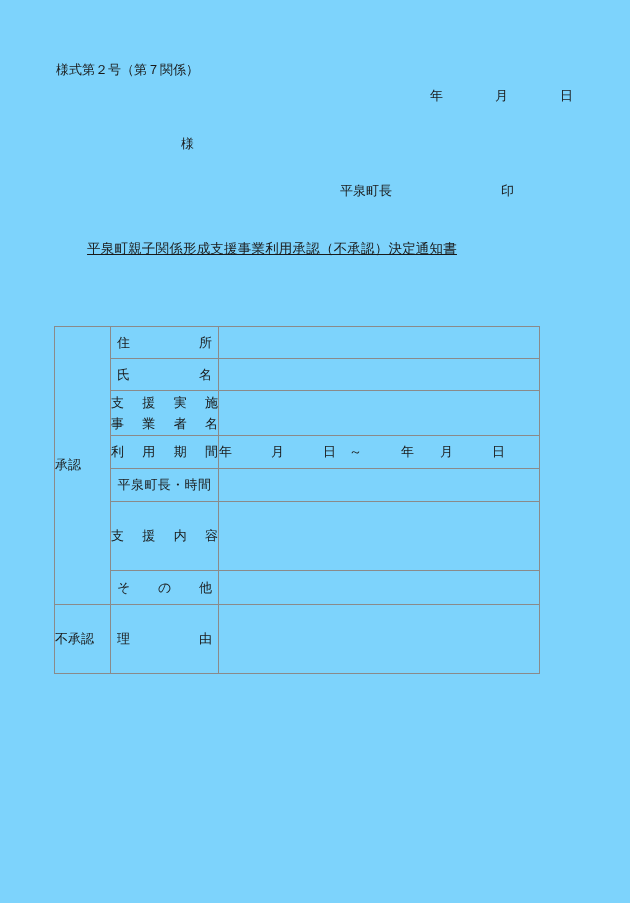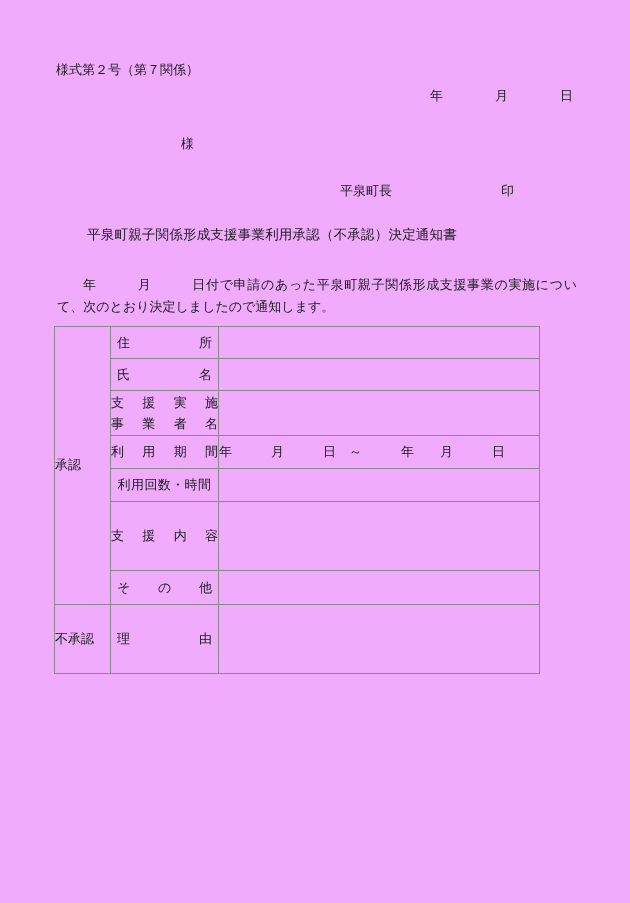--- a/index.html
+++ b/index.html
@@ -4,21 +4,21 @@
 <style>
   html, body {
     margin: 0;
     padding: 0;
     background: #ffffff;
   }
   .page {
     position: relative;
     width: 630px;
     height: 903px;
-    background: #f0abfc;
+    background: #7dd3fc;
     font-family: "Liberation Serif", "DejaVu Serif", serif;
     color: #1a1a1a;
     overflow: hidden;
   }
 
   
   .form-no {
     position: absolute;
     left: 56px;
     top: 63px;
@@ -56,27 +56,28 @@
     position: absolute;
     left: 501px;
     top: 184px;
     font-size: 13px;
     line-height: 1.0;
     white-space: pre;
   }
   .doc-title {
     position: absolute;
     left: 0;
-    top: 228px;
+    top: 242px;
     width: 544px;
     text-align: center;
     font-size: 13.5px;
     line-height: 1.0;
     letter-spacing: 0.2px;
     white-space: pre;
+    text-decoration: underline;
   }
   .body-text {
     position: absolute;
     left: 57px;
     top: 274px;
     width: 520px;
     font-size: 13px;
     line-height: 22px;
     text-indent: 26px;
     text-align: justify;
@@ -151,21 +152,20 @@
   <div class="date-line">年　　　　月　　　　日</div>
 
   <div class="addressee">様</div>
 
   <div class="issuer">平泉町長</div>
 
   <div class="seal">印</div>
 
   <div class="doc-title">平泉町親子関係形成支援事業利用承認（不承認）決定通知書</div>
 
-  <div class="body-text">年　　　月　　　日付で申請のあった平泉町親子関係形成支援事業の実施について、次のとおり決定しましたので通知します。</div>
 
   <table class="form-table">
     <colgroup>
       <col class="col-cat">
       <col class="col-label">
       <col class="col-value">
     </colgroup>
     <tbody>
       <tr>
         <td class="cat-cell" rowspan="7">承認</td>
@@ -215,21 +215,21 @@
             <span>用</span>
             <span>期</span>
             <span>間</span>
           </div>
         </td>
         <td class="value-cell r-period">年　　　月　　　日　～　　　年　　月　　　日</td>
       </tr>
 
       <tr>
         <td class="label-cell r-count">
-          <div class="tight">利用回数・時間</div>
+          <div class="tight">平泉町長・時間</div>
         </td>
         <td class="value-cell r-count"></td>
       </tr>
 
       <tr>
         <td class="label-cell r-content">
           <div class="spread">
             <span>支</span>
             <span>援</span>
             <span>内</span>

